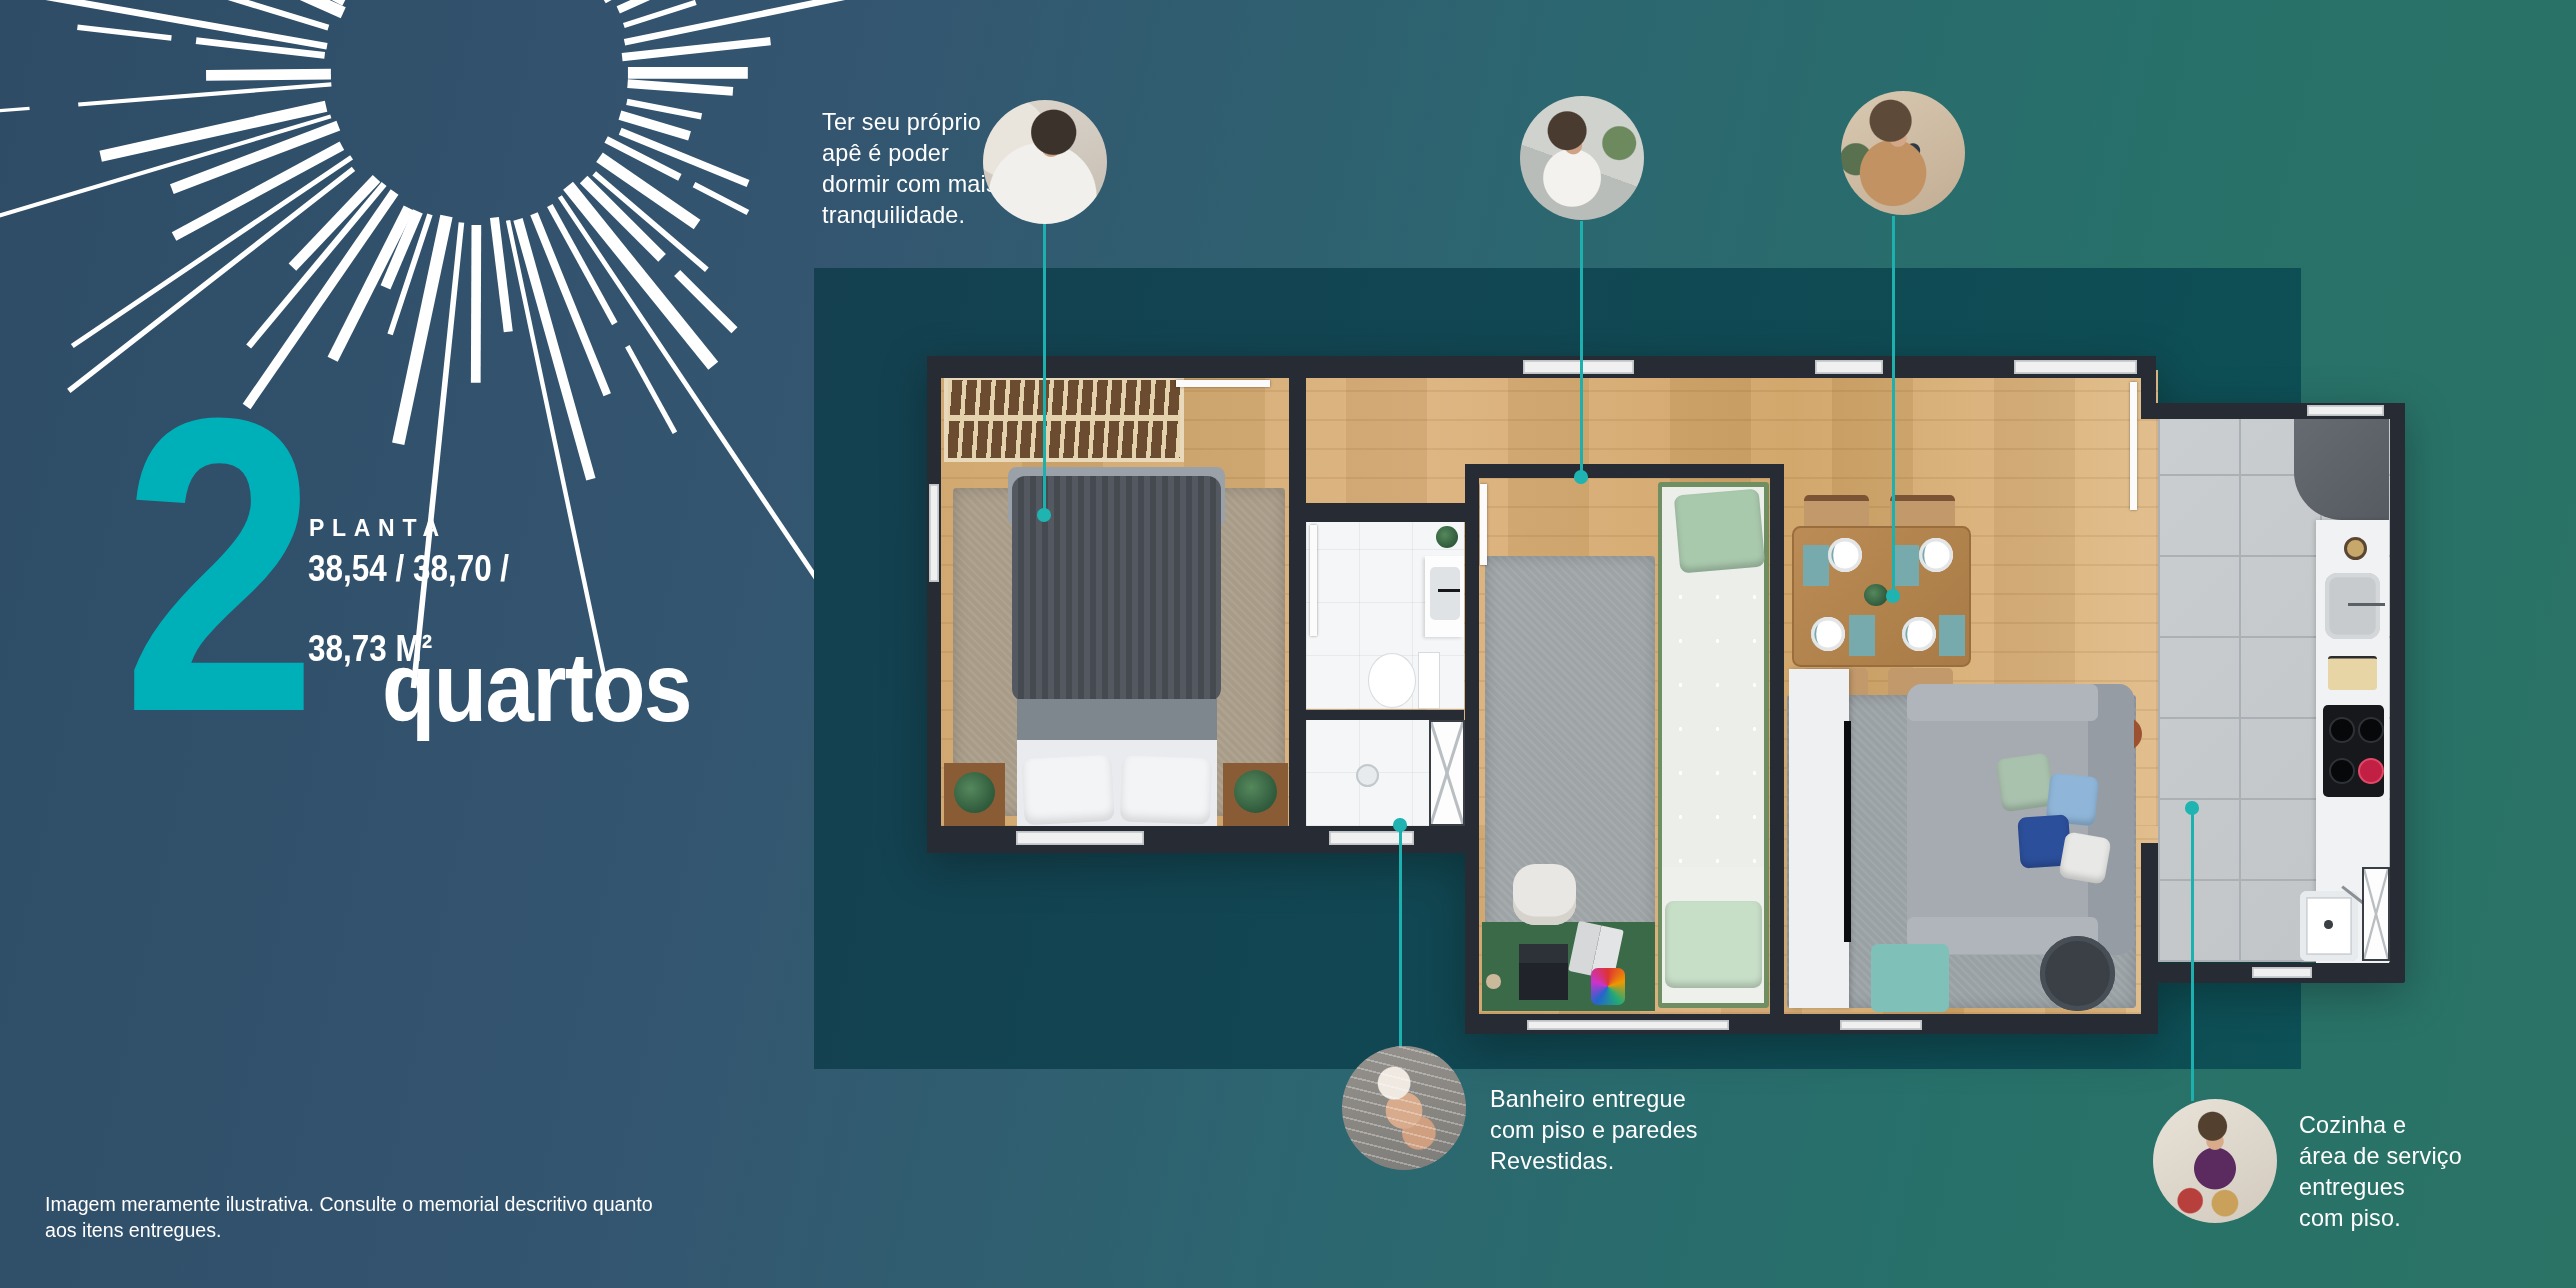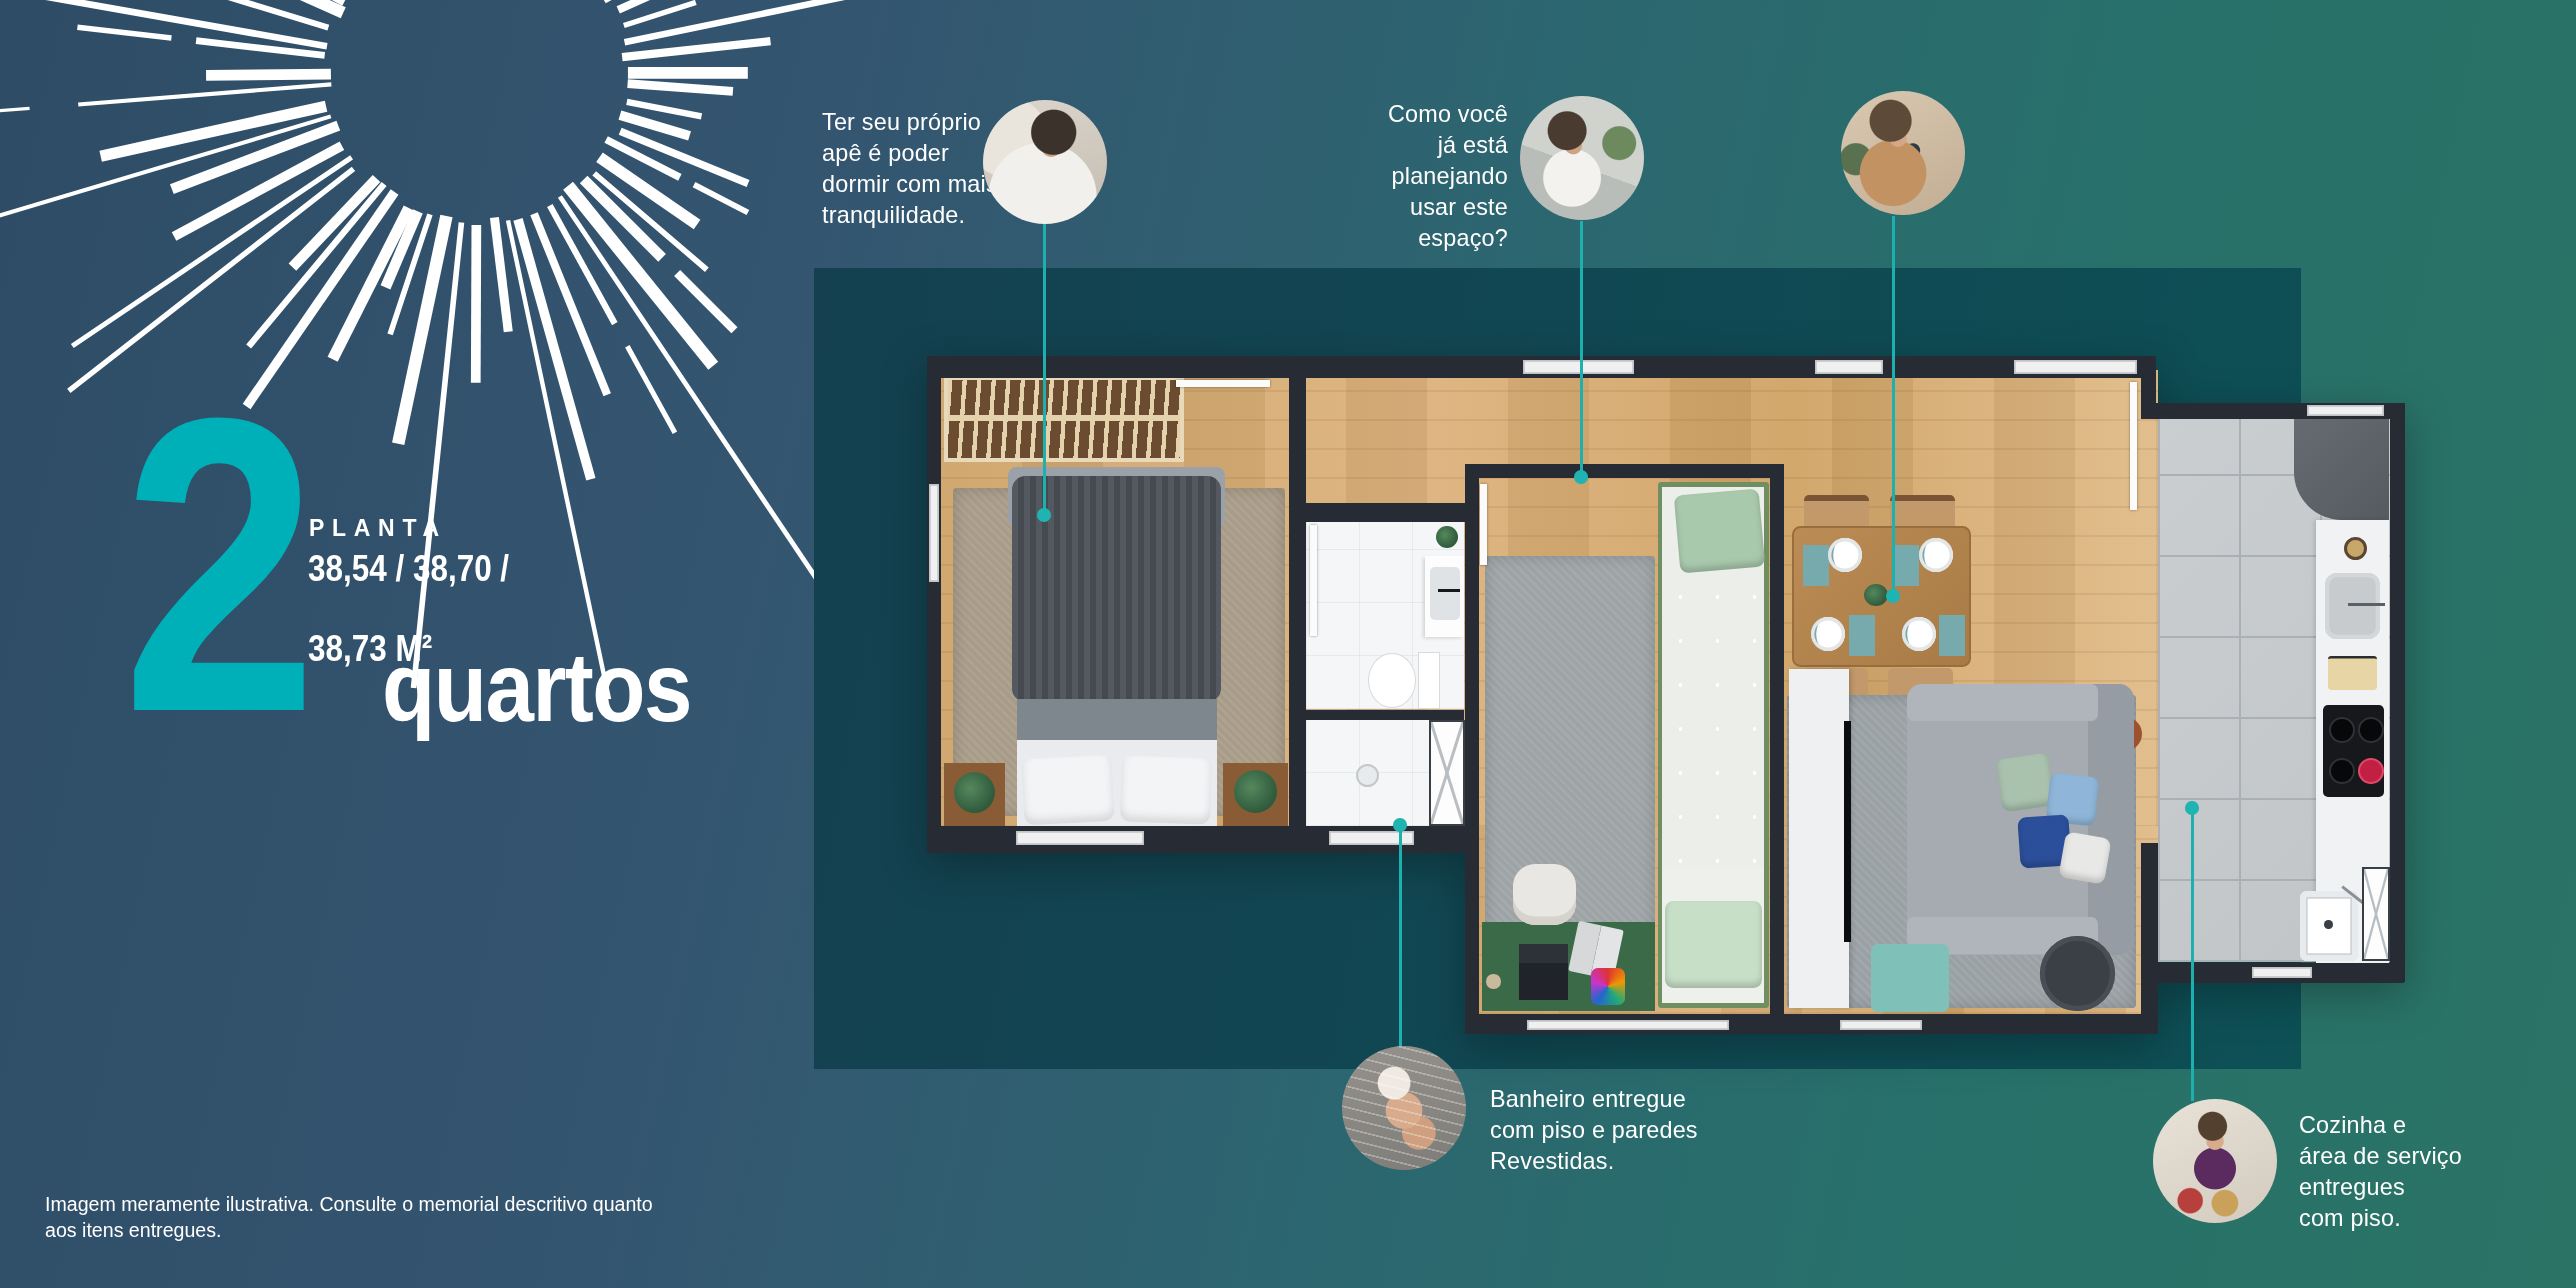--- a/index.html
+++ b/index.html
@@ -291,25 +291,20 @@
 tranquilidade.</div>
   <div class="abs photo" style="left:983px;top:100px;background:
        radial-gradient(circle at 57% 26%,#3c322c 0 19%,rgba(0,0,0,0) 20%),
        radial-gradient(circle at 55% 38%,#caa183 0 9%,rgba(0,0,0,0) 10%),
        radial-gradient(circle at 48% 78%,#f2f0ec 0 46%,rgba(0,0,0,0) 47%),
        radial-gradient(circle at 20% 30%,#e9e4dc 0 30%,rgba(0,0,0,0) 31%),
        linear-gradient(160deg,#ddd6cc,#c4bcb1)"></div>
   <div class="abs cline" style="left:1043px;top:224px;height:287px"></div>
   <div class="abs dot" style="left:1037px;top:508px"></div>
 
-  <div class="abs ctext" style="left:1353px;top:99px;width:155px;text-align:right">Como você
-já está
-planejando
-usar este
-espaço?</div>
   <div class="abs photo" style="left:1520px;top:96px;background:
        radial-gradient(circle at 38% 28%,#4a3b30 0 16%,rgba(0,0,0,0) 17%),
        radial-gradient(circle at 43% 40%,#cfa286 0 8%,rgba(0,0,0,0) 9%),
        radial-gradient(circle at 42% 66%,#f4f2ee 0 26%,rgba(0,0,0,0) 27%),
        radial-gradient(circle at 80% 38%,#6c8a5d 0 13%,rgba(0,0,0,0) 14%),
        linear-gradient(200deg,#cfd2cd 0 55%,#b9bdb9 55% 100%)"></div>
   <div class="abs cline" style="left:1580px;top:221px;height:253px"></div>
   <div class="abs dot" style="left:1574px;top:470px"></div>
 
   <div class="abs photo" style="left:1841px;top:91px;background:

